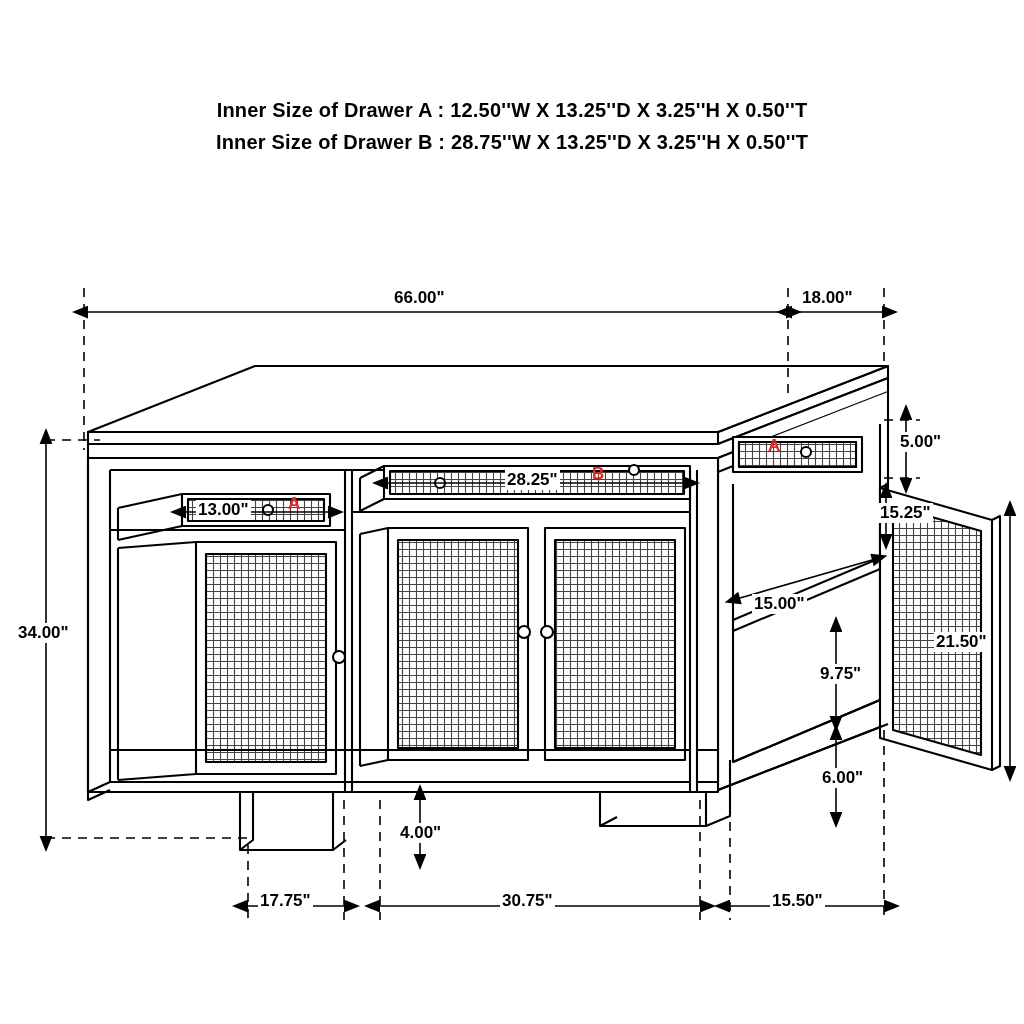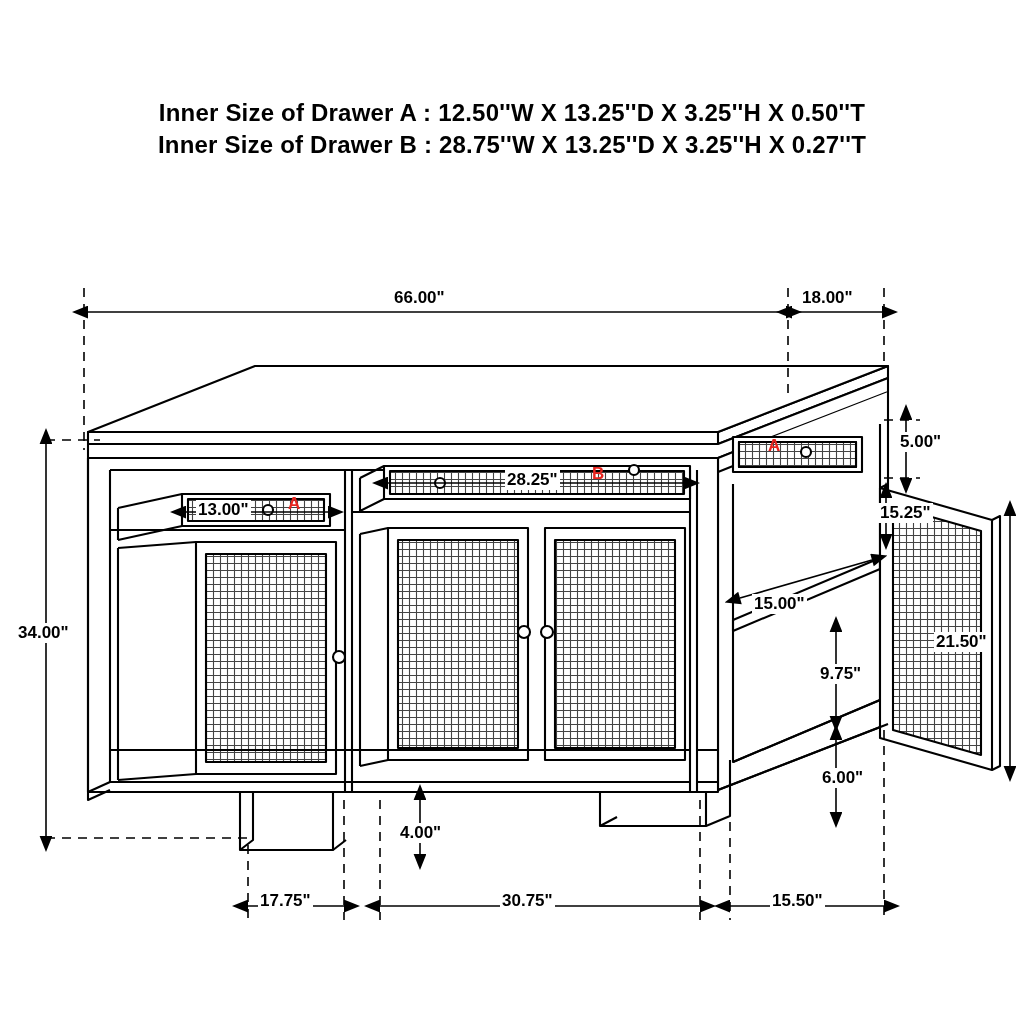--- a/index.html
+++ b/index.html
@@ -1,34 +1,34 @@
 <!DOCTYPE html>
 <html><head>
 <meta charset="utf-8">
 <style>
   html,body{margin:0;padding:0;background:#ffffff;}
   body{width:1024px;height:1024px;position:relative;overflow:hidden;
        font-family:"Liberation Sans", sans-serif;color:#000;}
   .stage{position:absolute;inset:0;}
   .hdr{position:absolute;left:0;width:1024px;text-align:center;
-       font-weight:bold;font-size:24px;letter-spacing:0.2px;}
+       font-weight:bold;font-size:20px;letter-spacing:0.2px;}
   .hdr1{top:99px;}
   .hdr2{top:131px;}
   svg{position:absolute;left:0;top:0;width:1024px;height:1024px;}
   .dimlbl{position:absolute;font-weight:bold;font-size:17px;color:#000;
           background:#fff;padding:0 2px;white-space:nowrap;}
   .tag{position:absolute;font-weight:bold;font-size:17px;color:#e8251f;}
 </style>
 </head>
 <body>
 
 <div class="stage">
 
   <div class="hdr hdr1">Inner Size of Drawer A : 12.50''W X 13.25''D X 3.25''H X 0.50''T</div>
-  <div class="hdr hdr2">Inner Size of Drawer B : 28.75''W X 13.25''D X 3.25''H X 0.27''T</div>
+  <div class="hdr hdr2">Inner Size of Drawer B : 28.75''W X 13.25''D X 3.25''H X 0.50''T</div>
 
   <svg viewBox="0 0 1024 1024">
     <defs>
       <pattern id="rattan" width="7" height="7" patternUnits="userSpaceOnUse">
         <rect width="7" height="7" fill="#ffffff"></rect>
         <path d="M0 3.5 H7 M3.5 0 V7" stroke="#444" stroke-width="1.1"></path>
       </pattern>
       <marker id="arrL" markerWidth="12" markerHeight="12" refX="10" refY="4" orient="auto">
         <path d="M10,0 L0,4 L10,8 z" fill="#000"></path>
       </marker>

